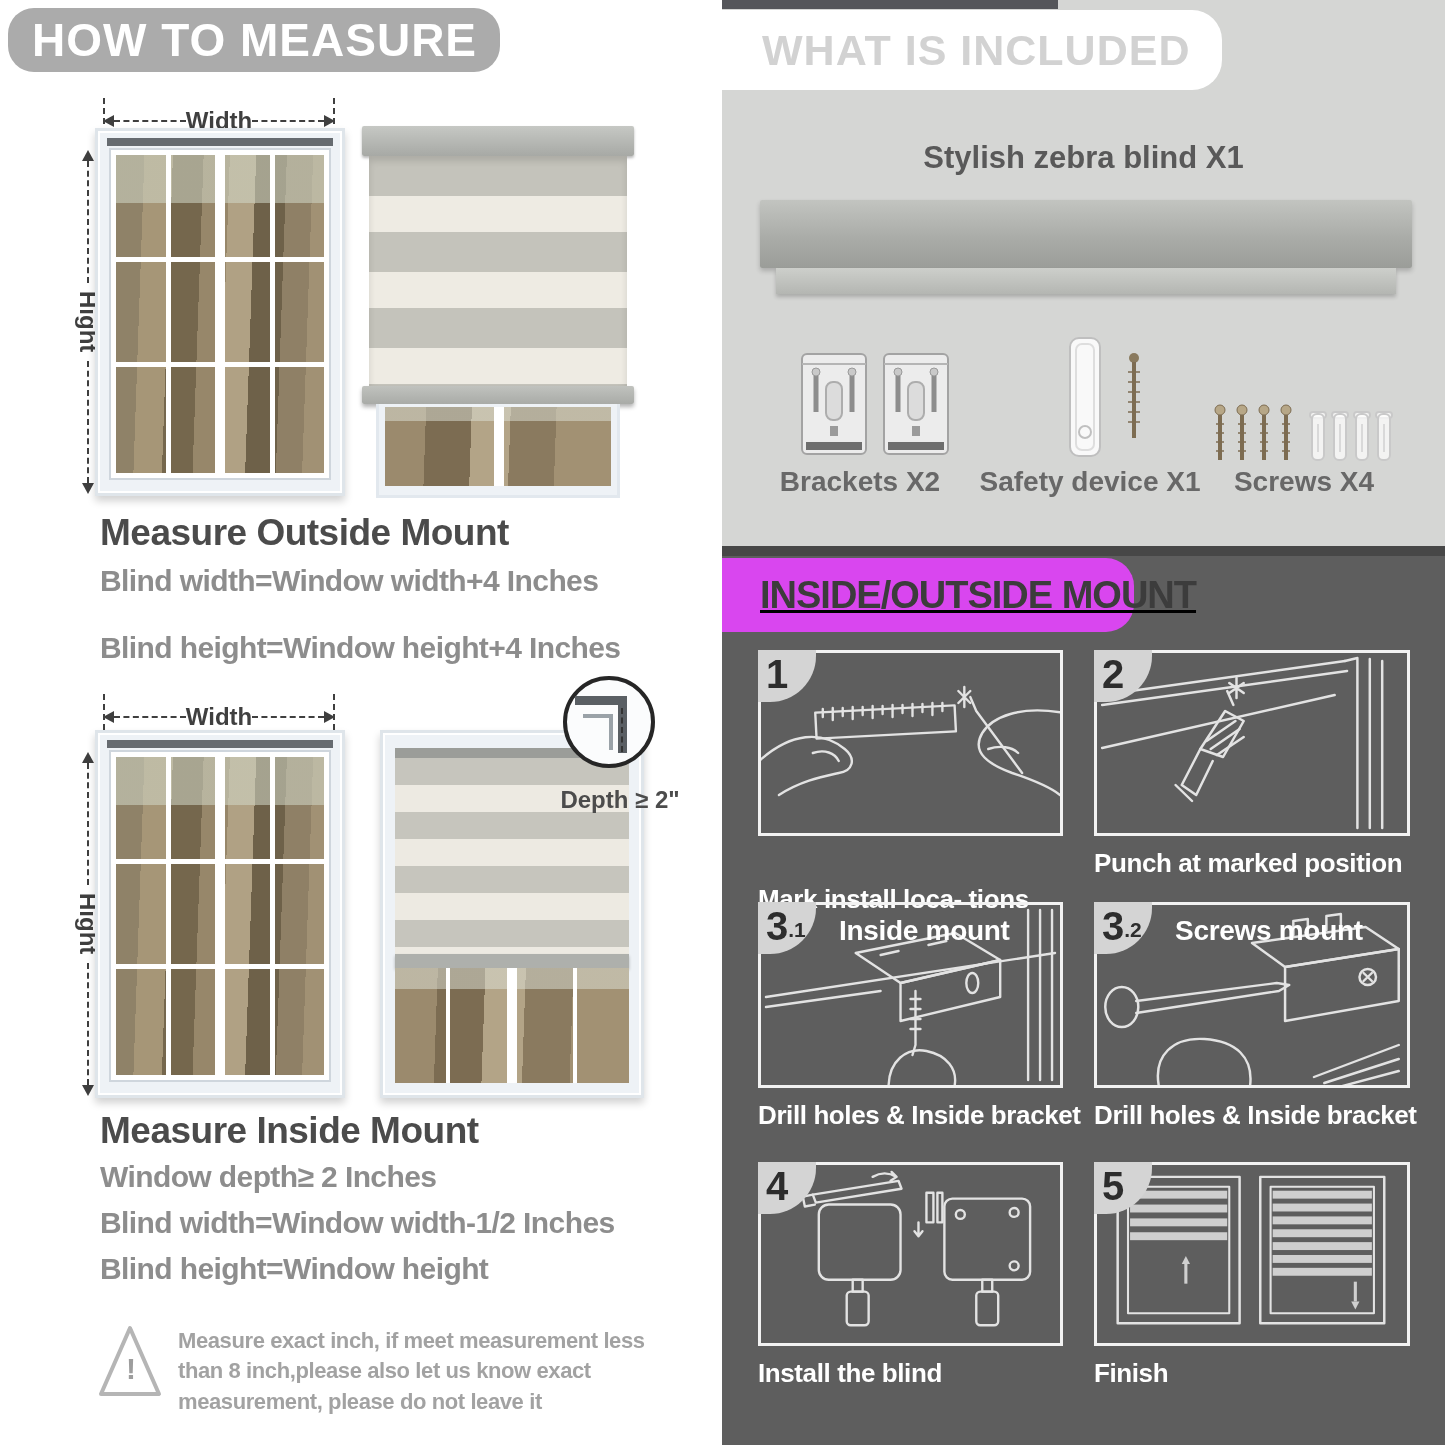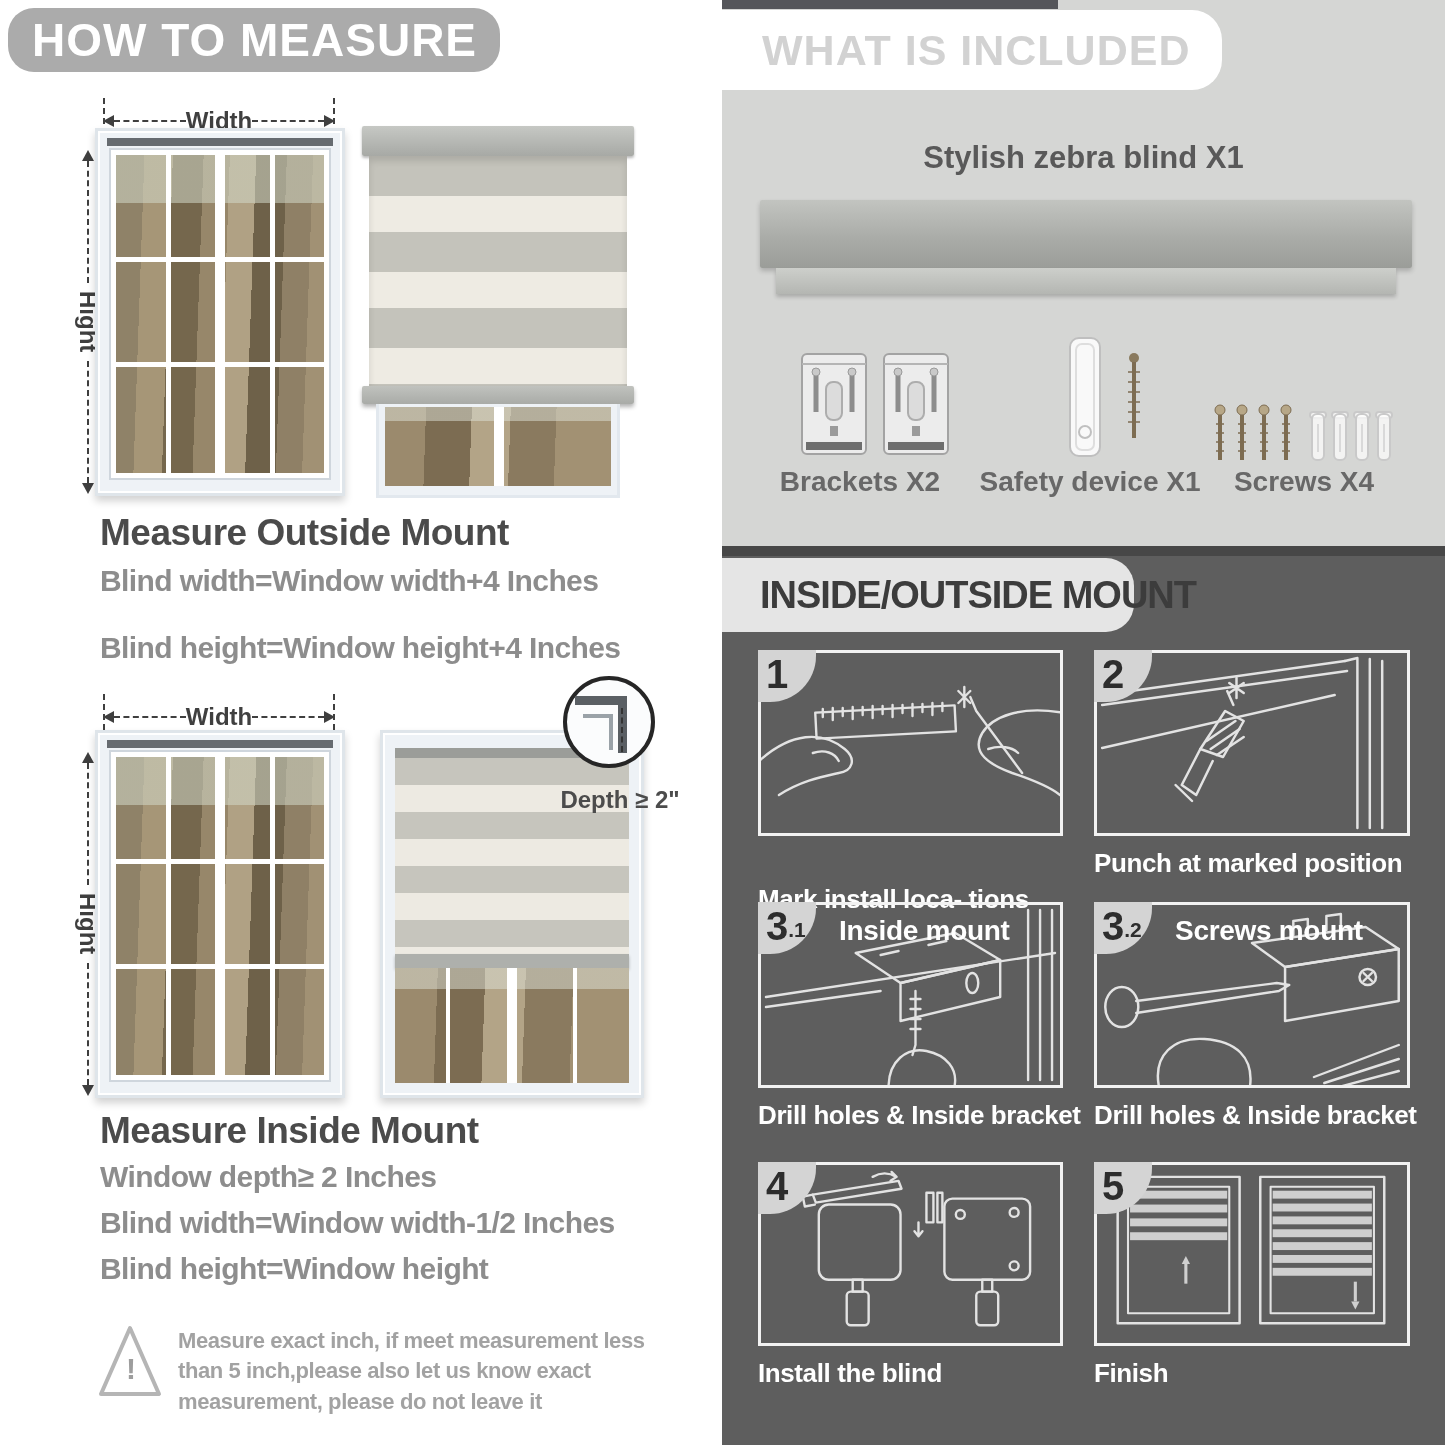--- a/index.html
+++ b/index.html
@@ -92,23 +92,23 @@
                  font-size:31px;font-weight:700;color:#595959;}
   .rail-main{position:absolute;left:760px;top:200px;width:652px;height:68px;border-radius:2px;
              background:linear-gradient(180deg,#c2c4c0,#a8aaa6 60%,#9b9d99);
              box-shadow:0 3px 5px rgba(0,0,0,.2);}
   .rail-sub{position:absolute;left:776px;top:268px;width:620px;height:26px;
             background:linear-gradient(180deg,#cdcfcb,#b4b6b2);box-shadow:0 3px 4px rgba(0,0,0,.2);}
   .inc-label{position:absolute;top:466px;font-size:28px;font-weight:700;color:#686868;text-align:center;}
 
   .panel-dark{position:absolute;left:722px;top:546px;width:723px;height:899px;background:#5e5e5e;}
   .dark-strip2{position:absolute;left:722px;top:546px;width:723px;height:10px;background:#474747;}
-  .hdr-mount{position:absolute;left:722px;top:558px;width:412px;height:74px;background:#e5e5e5;
+  .hdr-mount{position:absolute;left:722px;top:558px;width:412px;height:74px;background:#d946ef;
              border-radius:0 28px 28px 0;display:flex;align-items:center;padding-left:38px;
-             box-sizing:border-box;z-index:2;}
+             box-sizing:border-box;z-index:2;text-decoration:underline;}
   .hdr-mount span{color:#3c3c3c;font-weight:700;font-size:38px;letter-spacing:-1px;white-space:nowrap;}
 
   .step{position:absolute;border:3px solid #f2f2f2;box-sizing:border-box;}
   .step svg.art{position:absolute;inset:0;width:100%;height:100%;}
   .badge{position:absolute;top:-3px;left:-3px;width:58px;height:52px;background:#d4d4d4;
          border-radius:0 0 46px 0;display:flex;align-items:flex-start;padding:0 0 0 8px;
          box-sizing:border-box;color:#2d2d2d;}
   .badge .n{font-size:40px;font-weight:700;line-height:48px;}
   .badge .sub{font-size:21px;font-weight:700;margin-top:16px;}
   .step-title{position:absolute;top:10px;left:78px;color:#fff;font-weight:700;font-size:28px;
@@ -228,21 +228,21 @@
 
   <div class="sec-title" style="left:100px;top:1110px;">Measure Inside Mount</div>
   <div class="formula" style="left:100px;top:1160px;">Window depth≥ 2 Inches</div>
   <div class="formula" style="left:100px;top:1206px;">Blind width=Window width-1/2 Inches</div>
   <div class="formula" style="left:100px;top:1252px;">Blind height=Window height</div>
 
   <svg class="abs" style="left:96px;top:1322px;" width="68" height="80" viewBox="0 0 68 80">
     <path d="M34 6 L63 72 H5 Z" fill="none" stroke="#b5b5b5" stroke-width="4" stroke-linejoin="round"></path>
   </svg>
   <div class="abs" style="left:126px;top:1352px;font-size:30px;font-weight:700;color:#9d9d9d;">!</div>
-  <div class="warn-text">Measure exact inch, if meet measurement less than 5 inch,please also let us know exact measurement, please do not leave it</div>
+  <div class="warn-text">Measure exact inch, if meet measurement less than 8 inch,please also let us know exact measurement, please do not leave it</div>
 
   <div class="panel-light"></div>
   <div class="dark-strip-top"></div>
   <div class="hdr-included">
     <span>WHAT IS INCLUDED</span>
   </div>
   <div class="product-label">Stylish zebra blind X1</div>
   <div class="rail-main"></div>
   <div class="rail-sub"></div>
 

